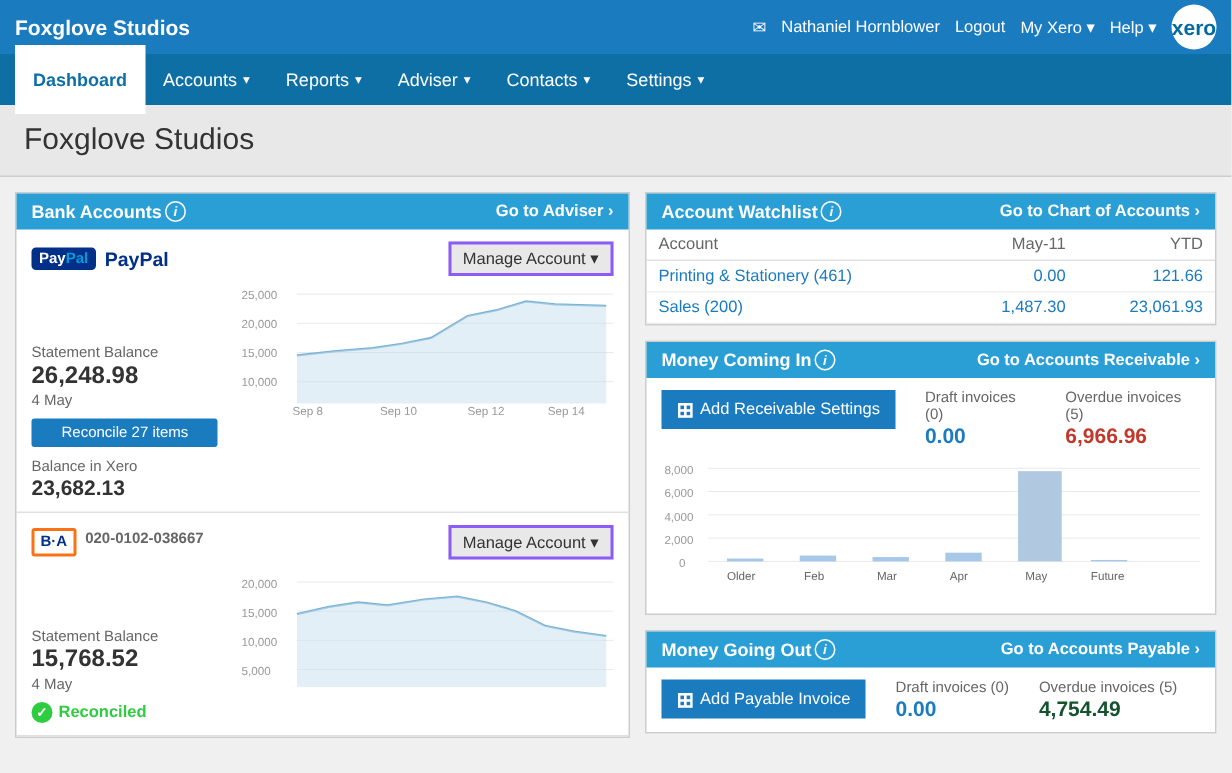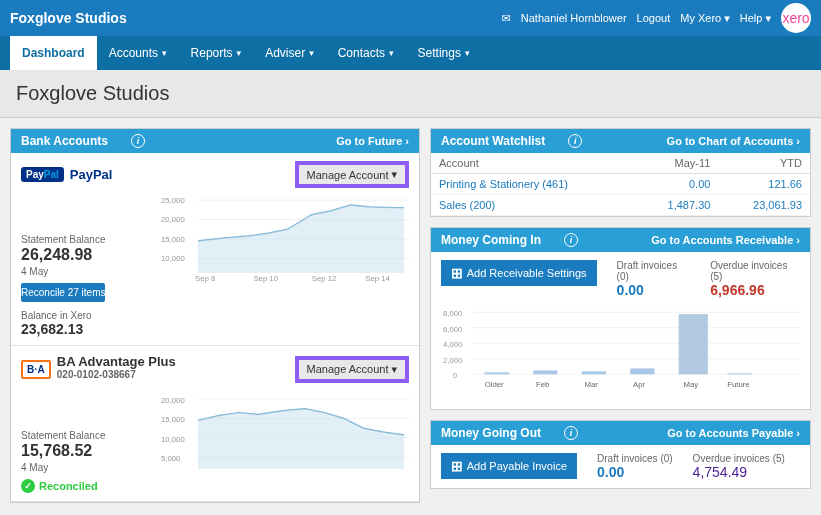--- a/index.html
+++ b/index.html
@@ -12,41 +12,41 @@
       align-items: center;
       justify-content: space-between;
       padding: 0 10px;
       height: 36px;
     }
     .top-bar-left { color: white; font-size: 14px; font-weight: bold; }
     .top-bar-right { display: flex; align-items: center; gap: 10px; color: white; font-size: 11px; }
     .top-bar-right span { cursor: pointer; }
     .xero-logo {
       background: white;
-      color: #ec4899;
-      font-weight: normal;
+      color: #0369a1;
+      font-weight: bold;
       font-size: 14px;
       border-radius: 50%;
       width: 30px; height: 30px;
       display: flex; align-items: center; justify-content: center;
     }
 
     
     .main-nav {
       background: #0e6fa5;
       display: flex;
       align-items: center;
       padding: 0 10px;
       height: 34px;
     }
     .nav-item {
       color: white;
       font-size: 12px;
       padding: 0 12px;
-      height: 34px;
+      height: 46px;
       display: flex;
       align-items: center;
       cursor: pointer;
       gap: 4px;
     }
     .nav-item.active {
       background: white;
       color: #0e6fa5;
       font-weight: bold;
     }
@@ -80,21 +80,21 @@
     .panel-header {
       background: #2a9fd6;
       color: white;
       padding: 5px 10px;
       display: flex;
       align-items: center;
       justify-content: space-between;
       font-size: 12px;
       font-weight: bold;
     }
-    .panel-header-left { display: flex; align-items: flex-start; gap: 23px; }
+    .panel-header-left { display: flex; align-items: flex-start; gap: 2px; }
     .panel-header-right { font-size: 11px; cursor: pointer; }
 
     .info-icon {
       display: inline-flex;
       align-items: center;
       justify-content: center;
       width: 14px; height: 14px;
       border-radius: 50%;
       border: 1px solid white;
       font-size: 9px;
@@ -113,46 +113,46 @@
       justify-content: space-between;
       margin-bottom: 6px;
     }
     .account-logo {
       display: flex; align-items: center; gap: 6px;
       font-weight: bold; font-size: 13px; color: #003087;
     }
 
     .manage-btn {
       background: #e8e8e8;
-      border: 4px solid #8b5cf6;
+      border: 2px solid #8b5cf6;
       padding: 3px 8px;
       font-size: 11px;
       cursor: pointer;
       display: flex;
-      align-items: center;
+      align-items: flex-end;
       gap: 3px;
       color: #333;
     }
 
     .account-body {
       display: flex;
       gap: 10px;
     }
     .account-info { width: 130px; flex-shrink: 0; margin-top: 40px; }
     .account-chart { flex: 1; }
 
     .stat-label { color: #666; font-size: 10px; margin-bottom: 1px; }
     .stat-value { font-size: 16px; font-weight: bold; color: #333; margin-bottom: 2px; }
     .stat-date { color: #666; font-size: 10px; margin-bottom: 6px; }
 
     .reconcile-btn {
       background: #1a7bbf;
       color: white;
       border: none;
-      padding: 4px 0;
+      padding: 4px 20px;
       font-size: 10px;
       cursor: pointer;
       border-radius: 2px;
       margin-bottom: 8px;
     }
 
     .xero-balance-label { color: #666; font-size: 10px; }
     .xero-balance-value { font-size: 14px; font-weight: bold; color: #333; }
 
     .reconciled-badge {
@@ -249,21 +249,21 @@
 
   <div class="left-col">
 
     <div class="panel">
       <div class="panel-header">
         <div class="panel-header-left">
           <span>Bank Accounts</span>
           <span class="info-icon">i</span>
         </div>
         <div class="panel-header-right">
-          <span>Go to Future ›</span>
+          <span>Go to Adviser ›</span>
         </div>
       </div>
 
       <div class="account-card">
         <div class="account-card-header">
           <div class="account-logo">
             <span style="background:#003087;color:white;font-size:10px;font-weight:bold;padding:2px 5px;border-radius:3px;">Pay<span style="color:#009cde;">Pal</span></span>
             <span>PayPal</span>
           </div>
           <button class="manage-btn">
@@ -306,21 +306,20 @@
             </svg>
           </div>
         </div>
       </div>
 
       <div class="account-card">
         <div class="account-card-header">
           <div class="account-logo">
             <span style="background:white;color:#003087;font-size:10px;font-weight:bold;padding:2px 4px;border:2px solid #f97316;border-radius:2px;">B·A</span>
             <div>
-              <div style="font-weight:bold;font-size:13px;color:#333;">BA Advantage Plus</div>
               <div class="account-id">020-0102-038667</div>
             </div>
           </div>
           <button class="manage-btn">
             <span>Manage Account</span>
             <span>▾</span>
           </button>
         </div>
         <div class="account-body">
           <div class="account-info">
@@ -468,21 +467,21 @@
               <span>Add Payable Invoice</span>
             </button>
           </div>
           <div class="draft-overdue">
             <div class="stat-group">
               <div class="label">Draft invoices (0)</div>
               <div class="amount blue">0.00</div>
             </div>
             <div class="stat-group">
               <div class="label">Overdue invoices (5)</div>
-              <div class="amount" style="color:#4c1d95;font-size:14px;font-weight:normal;">4,754.49</div>
+              <div class="amount" style="color:#14532d;font-size:14px;font-weight:bold;">4,754.49</div>
             </div>
           </div>
         </div>
       </div>
     </div>
 
   </div>
 </div>
 
 </body></html>

